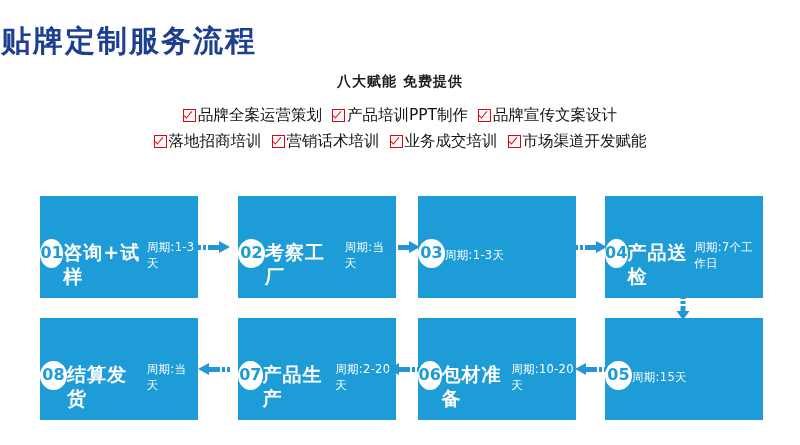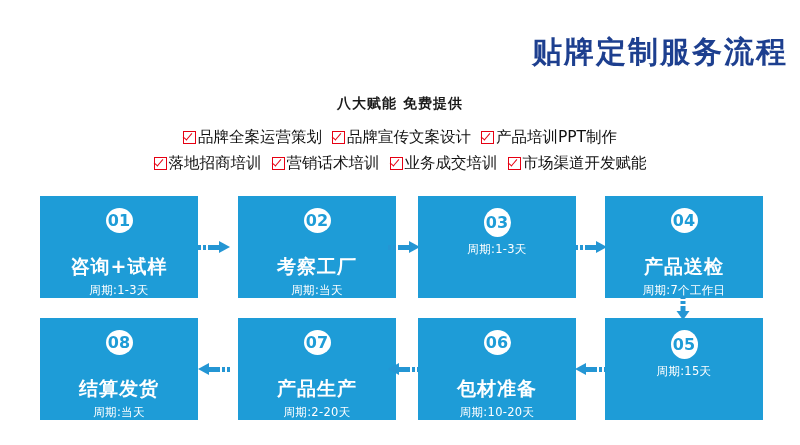--- a/index.html
+++ b/index.html
@@ -10,26 +10,26 @@
     width: 800px;
     height: 445px;
     background: #ffffff;
     font-family: "DejaVu Sans", "Liberation Sans", sans-serif;
     overflow: hidden;
     position: relative;
   }
 
   
   .page-title {
-    text-align: right;
+    text-align: left;
     font-size: 30px;
     font-weight: bold;
     color: #1d3f8f;
     letter-spacing: 2px;
-    margin: 12px;
+    margin: 1px;
     padding-top: 20px;
     line-height: 40px;
   }
   .page-subtitle {
     text-align: center;
     font-size: 14px;
     font-weight: bold;
     color: #1a1a1a;
     letter-spacing: 1px;
     margin: 0;
@@ -94,21 +94,21 @@
   .row-bottom { top: 132px; }
 
   .flow-box {
     position: absolute;
     top: 0;
     width: 158px;
     height: 102px;
     background: #1e9cd7;
     box-sizing: border-box;
     display: flex;
-    flex-direction: column;
+    flex-direction: row;
     align-items: center;
     justify-content: flex-start;
     padding-top: 12px;
   }
   .col-1 { left: 40px; }
   .col-2 { left: 238px; }
   .col-3 { left: 418px; }
   .col-4 { left: 605px; }
 
   .num-circle {
@@ -170,25 +170,25 @@
 
 <div class="features">
 
   <div class="feature-row">
     <span class="feature-item">
       <span class="check-box"></span>
       <span>品牌全案运营策划</span>
     </span>
     <span class="feature-item">
       <span class="check-box"></span>
+      <span>产品培训PPT制作</span>
+    </span>
+    <span class="feature-item">
+      <span class="check-box"></span>
       <span>品牌宣传文案设计</span>
-    </span>
-    <span class="feature-item">
-      <span class="check-box"></span>
-      <span>产品培训PPT制作</span>
     </span>
   </div>
 
   <div class="feature-row">
     <span class="feature-item">
       <span class="check-box"></span>
       <span>落地招商培训</span>
     </span>
     <span class="feature-item">
       <span class="check-box"></span>

